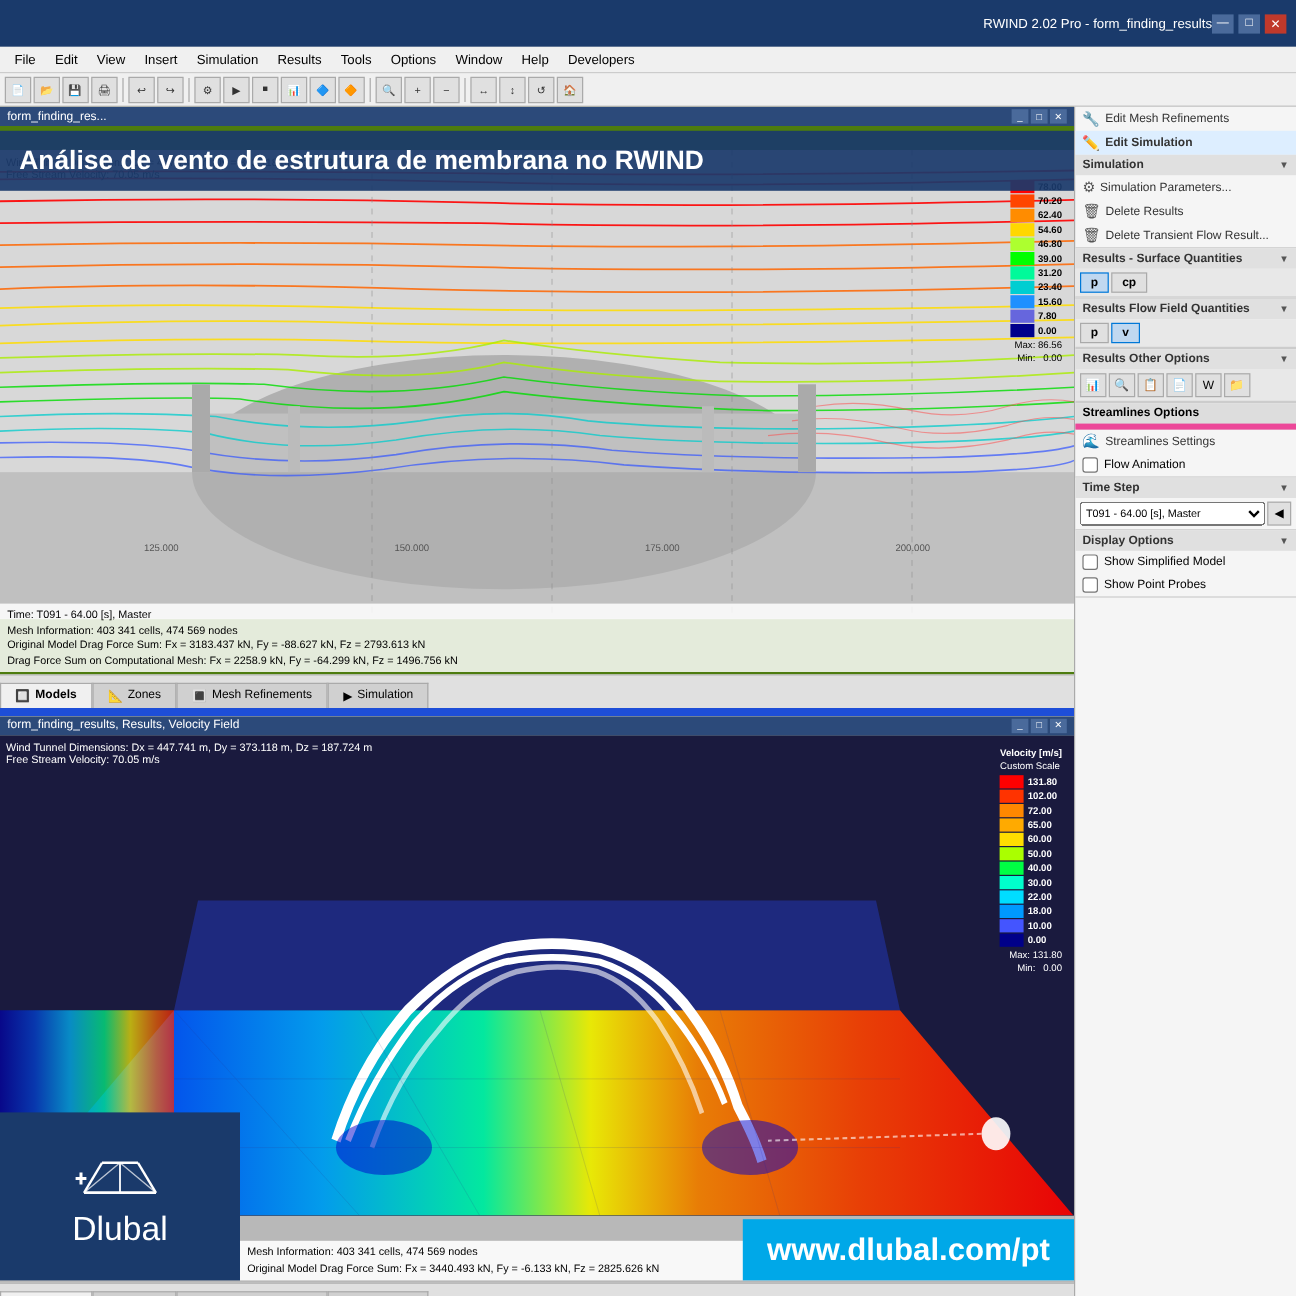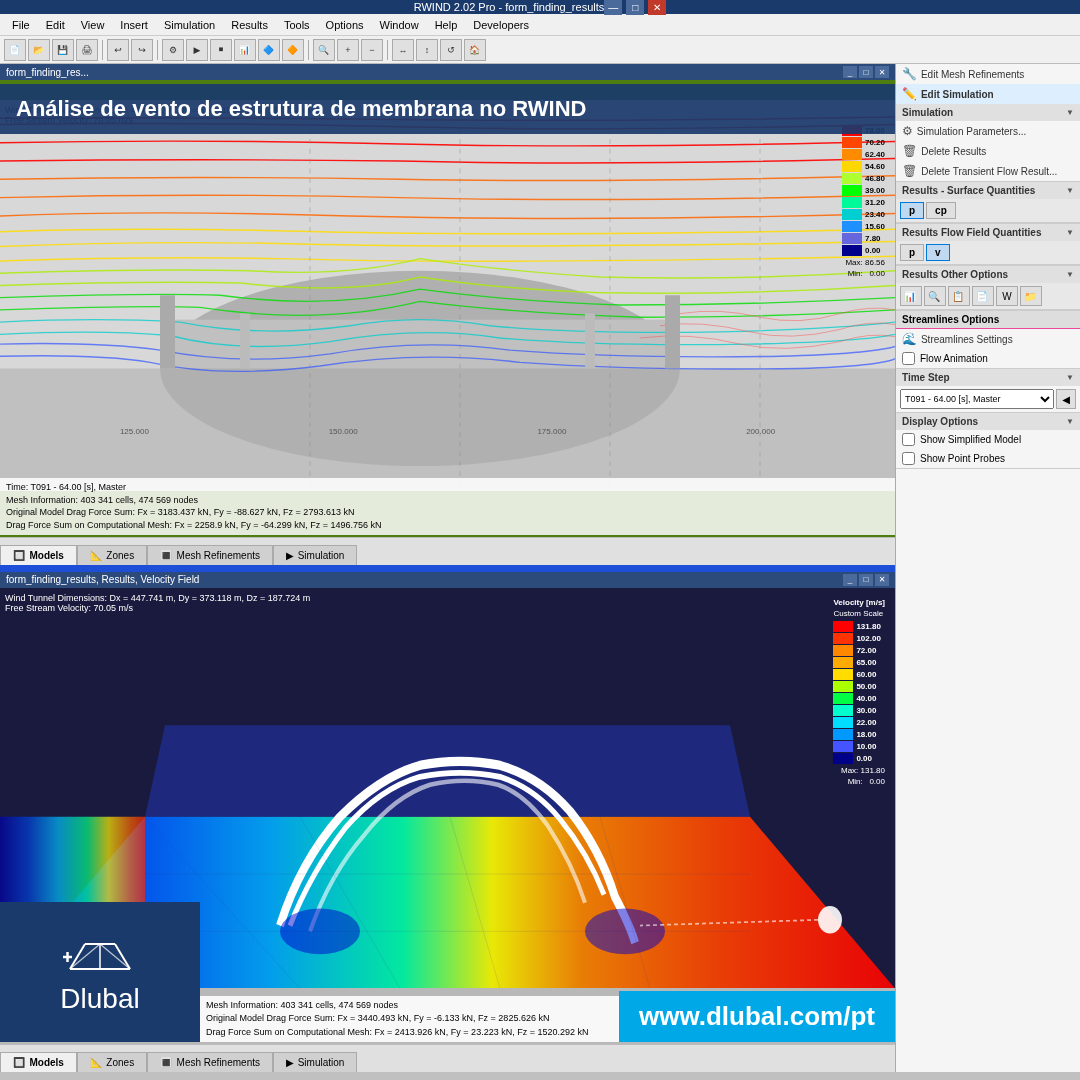--- a/index.html
+++ b/index.html
@@ -10,25 +10,25 @@
       font-family: 'Segoe UI', Tahoma, Geneva, Verdana, sans-serif;
       font-size: 11px;
       background: #c0c0c0;
       position: relative;
     }
 
     
     .title-bar {
       background: #1a3a6b;
       color: white;
-      height: 14px;
-      display: flex;
-      align-items: center;
-      justify-content: center;
-      padding: 0 19px;
+      height: 39px;
+      display: flex;
+      align-items: center;
+      justify-content: flex-end;
+      padding: 0 8px;
       font-size: 11px;
     }
     .title-bar-controls { display: flex; gap: 4px; }
     .title-bar-btn {
       width: 18px; height: 16px;
       background: #4a6a9b;
       color: white;
       border: none;
       cursor: pointer;
       font-size: 10px;
@@ -380,21 +380,21 @@
       line-height: 1.5;
       z-index: 5;
     }
 
     
     .section-label {
       font-size: 10px;
       font-weight: bold;
       padding: 3px 6px;
       background: #ddd;
-      border-bottom: 1px solid #ec4899;
+      border-bottom: 5px solid #ec4899;
     }
 
     
     .timestep-row {
       display: flex;
       align-items: center;
       padding: 3px 4px;
       gap: 2px;
     }
     .timestep-select {
@@ -808,21 +808,20 @@
             <line x1="3" y1="28" x2="12" y2="28" stroke="white" stroke-width="2.5"></line>
             <line x1="7.5" y1="23" x2="7.5" y2="33" stroke="white" stroke-width="2.5"></line>
           </svg>
         </div>
         <div class="logo-text">Dlubal</div>
       </div>
 
       <div class="bottom-info">
         <div>Mesh Information: 403 341 cells, 474 569 nodes</div>
         <div>Original Model Drag Force Sum: Fx = 3440.493 kN, Fy = -6.133 kN, Fz = 2825.626 kN</div>
-        <div>Drag Force Sum on Computational Mesh: Fx = 2413.926 kN, Fy = 23.223 kN, Fz = 1520.292 kN</div>
       </div>
 
       <div class="website-banner">
         <span>www.dlubal.com/pt</span>
       </div>
 
       <div class="tabs-bar">
         <div class="tab active">
           <span class="tab-icon">🔲</span>
           <span>Models</span>

